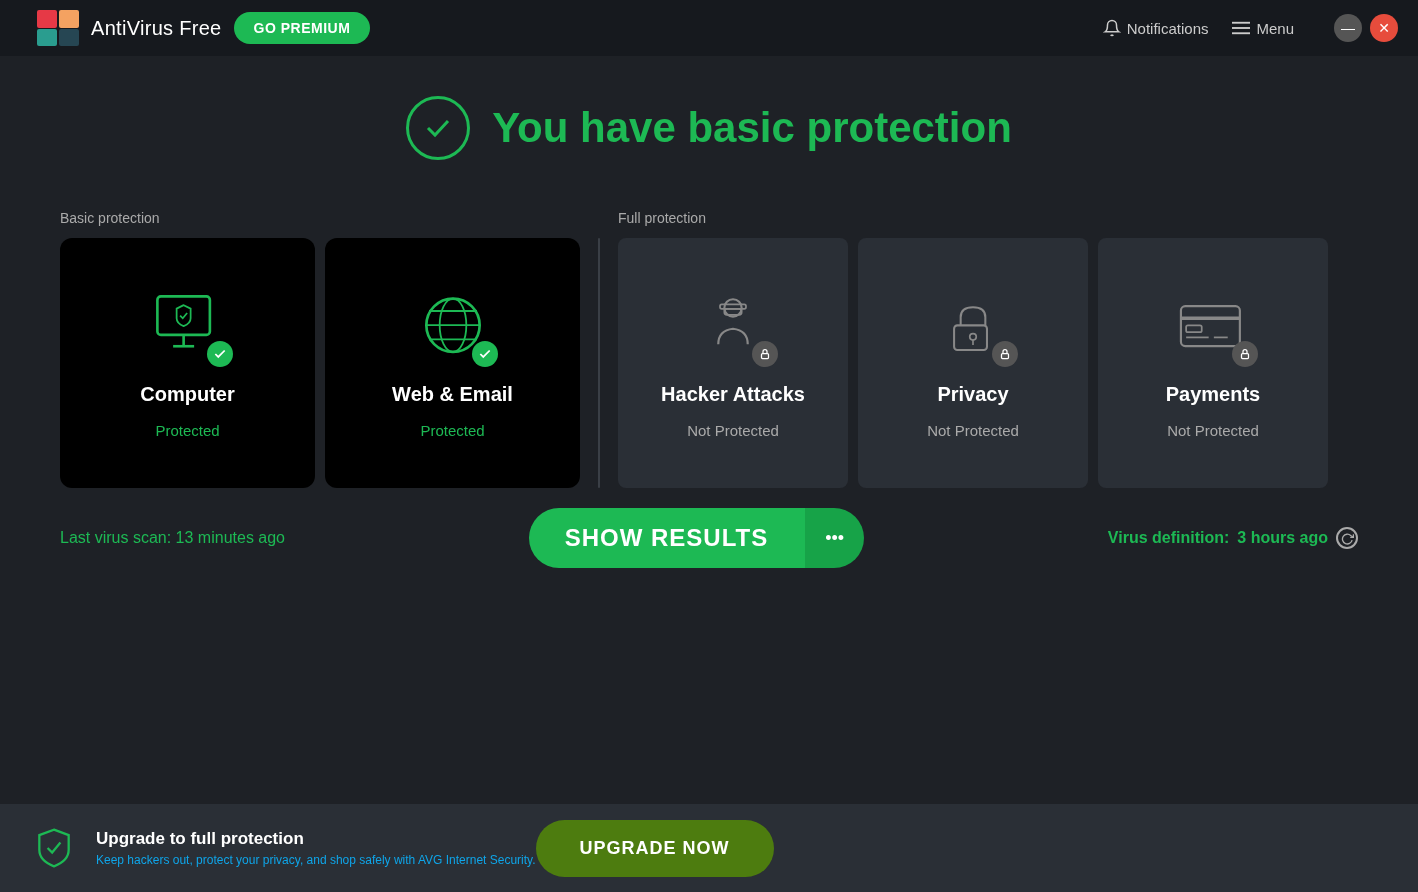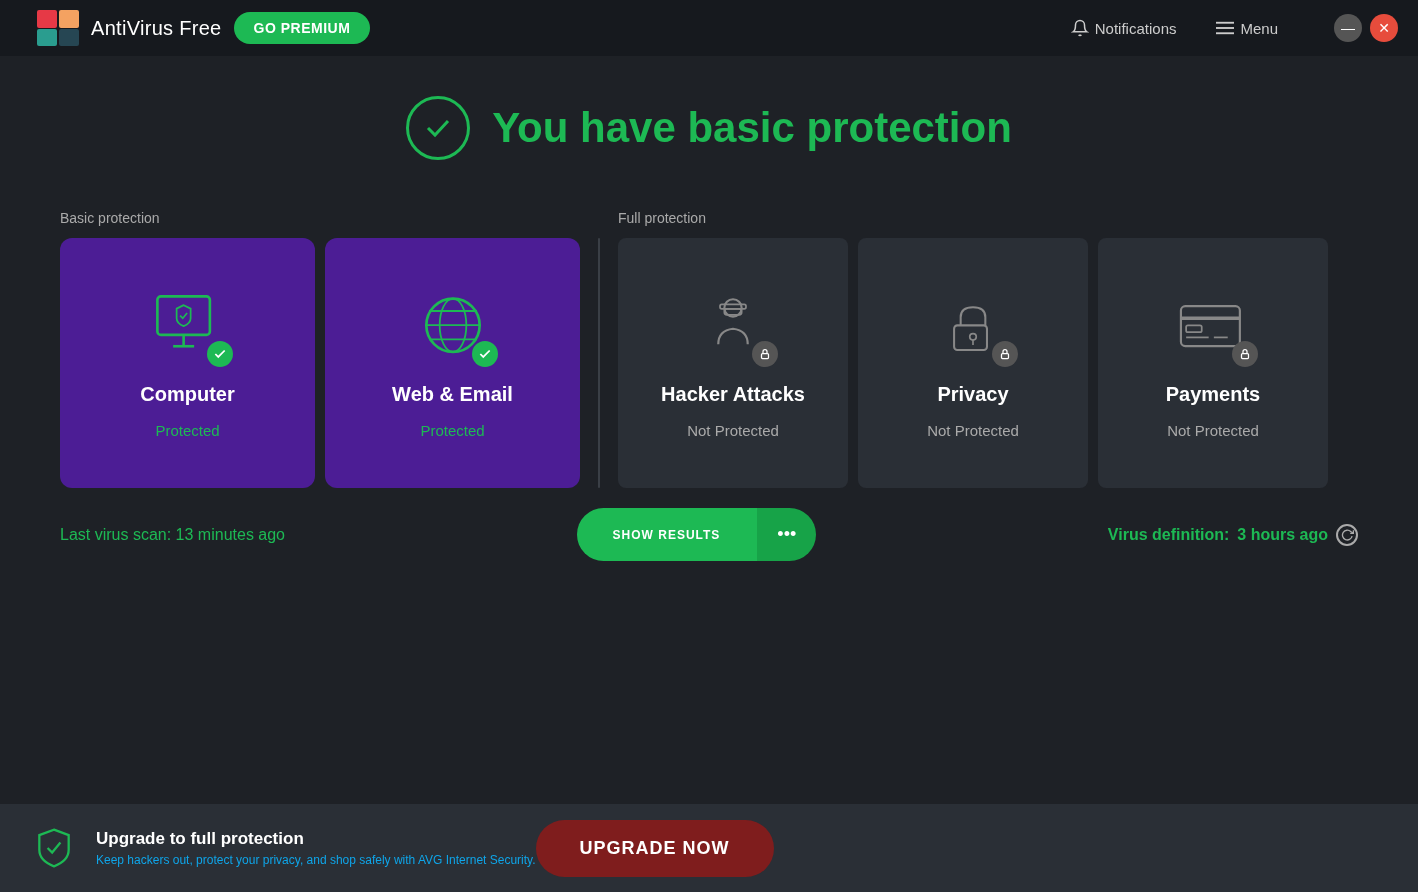--- a/index.html
+++ b/index.html
@@ -45,21 +45,21 @@
       border-radius: 20px;
       padding: 8px 20px;
       font-size: 14px;
       font-weight: 700;
       letter-spacing: 0.5px;
       cursor: pointer;
     }
     .titlebar-right {
       display: flex;
       align-items: center;
-      gap: 40px;
+      gap: 24px;
     }
     .titlebar-action {
       display: flex;
       align-items: center;
       gap: 6px;
       color: #ccc;
       font-size: 15px;
       cursor: pointer;
     }
     .win-controls {
@@ -120,21 +120,21 @@
       color: #aaa;
       margin-bottom: 12px;
     }
 
     .cards-row {
       display: flex;
       gap: 10px;
     }
 
     .card {
-      background: #4c1d95;
+      background: #000000;
       border-radius: 12px;
       width: 255px;
       height: 250px;
       display: flex;
       flex-direction: column;
       align-items: center;
       justify-content: center;
       gap: 16px;
       cursor: pointer;
       position: relative;
@@ -201,21 +201,21 @@
     .show-results-wrap {
       display: flex;
       border-radius: 30px;
       overflow: hidden;
     }
     .show-results-btn {
       background: #1db954;
       color: #fff;
       border: none;
       padding: 16px 36px;
-      font-size: 12px;
+      font-size: 24px;
       font-weight: 700;
       letter-spacing: 1px;
       cursor: pointer;
     }
     .more-btn {
       background: #17a348;
       border: none;
       color: #fff;
       padding: 16px 20px;
       font-size: 18px;
@@ -273,21 +273,21 @@
       font-size: 17px;
       font-weight: 700;
       color: #fff;
       margin-bottom: 4px;
     }
     .upgrade-subtitle {
       font-size: 12px;
       color: #0ea5e9;
     }
     .upgrade-now-btn {
-      background: #7f1d1d;
+      background: #4d7c0f;
       color: #fff;
       border: none;
       border-radius: 30px;
       padding: 18px 44px;
       font-size: 18px;
       font-weight: 700;
       letter-spacing: 1px;
       cursor: pointer;
     }
     .sections-outer {

